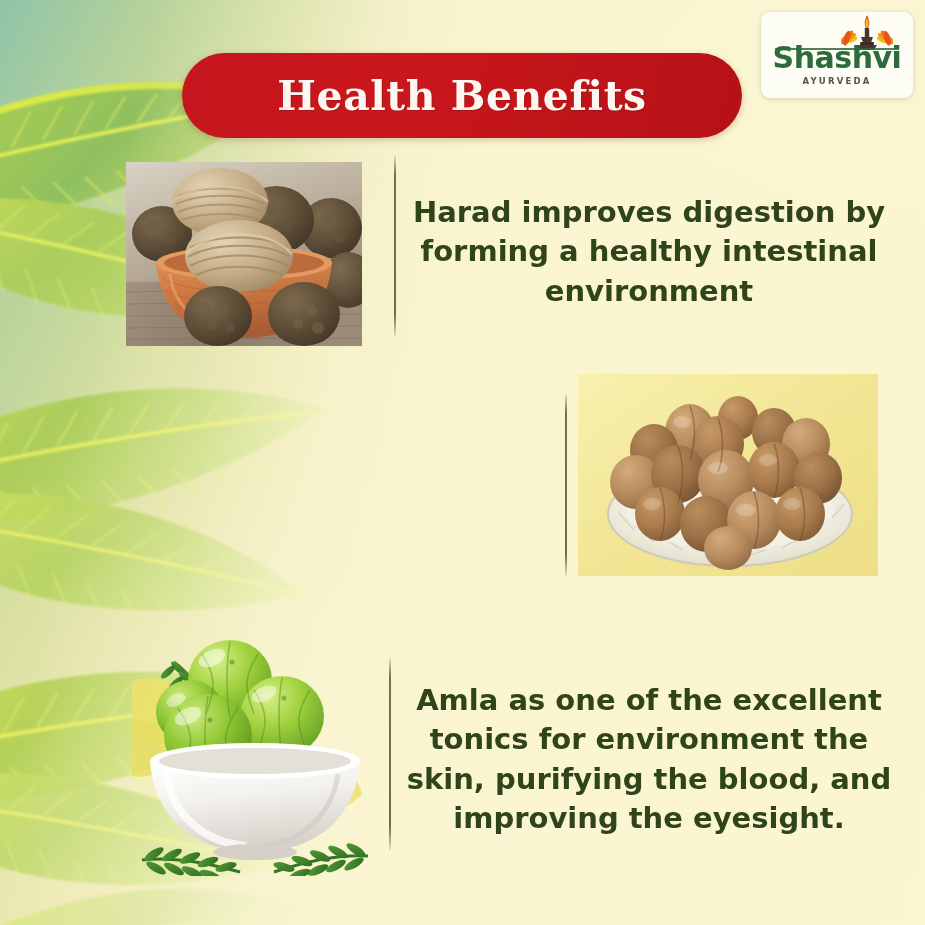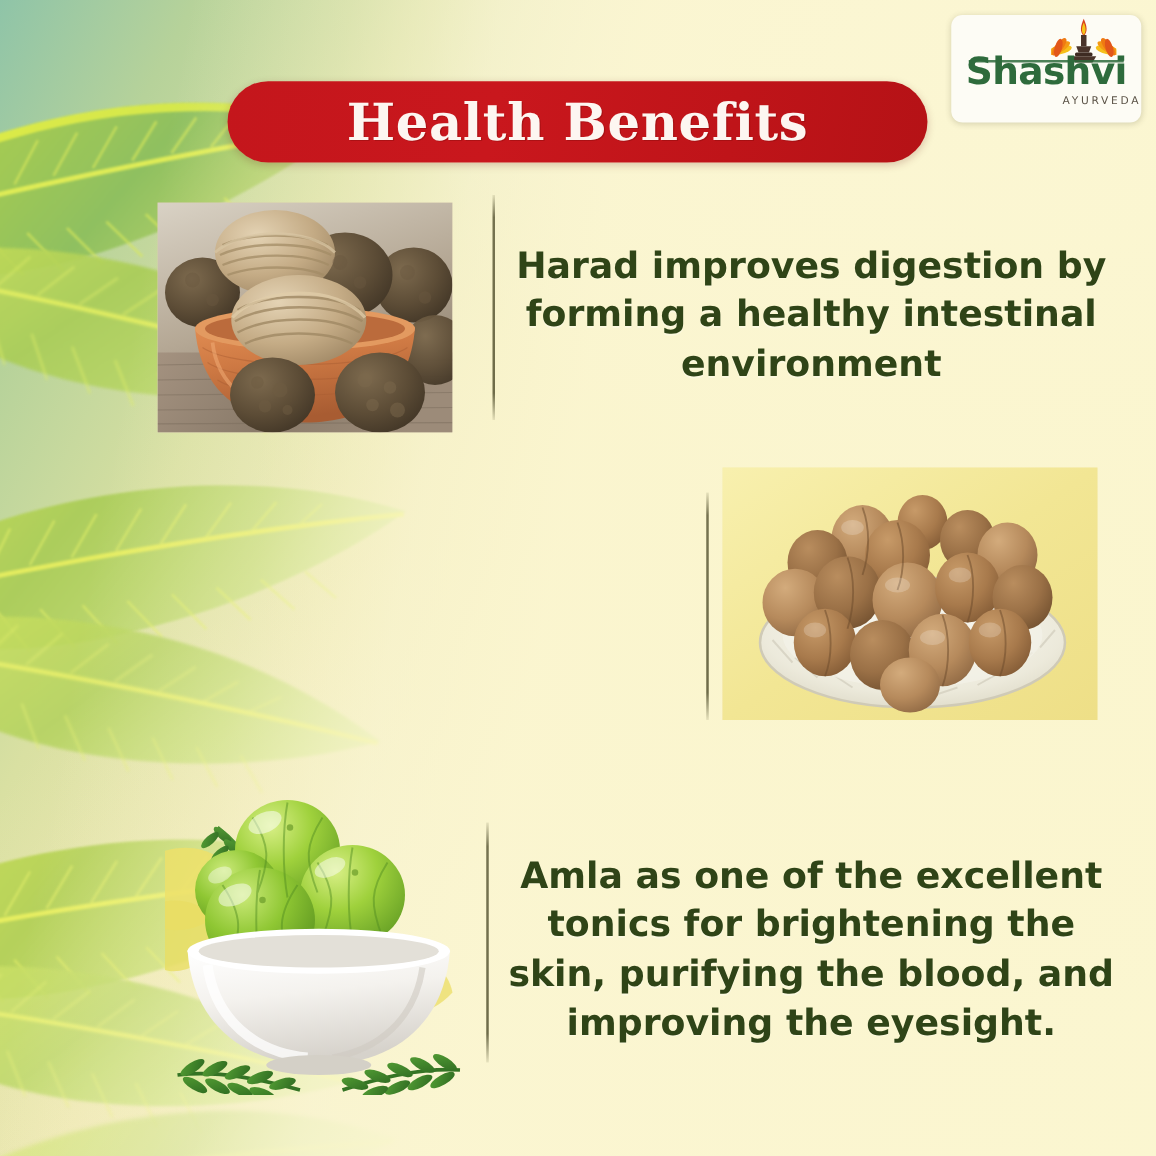--- a/index.html
+++ b/index.html
@@ -52,26 +52,25 @@
       rgba(250,246,214,0) 14%,
       rgba(250,246,214,.30) 26%,
       rgba(250,246,214,.72) 37%,
       rgba(251,246,210,.92) 48%,
       rgba(251,246,208,.97) 100%);
   }
 
   
   .title-banner{
     position:absolute; left:182px; top:53px;
-    width:560px; height:65px;
+    width:560px; height:85px;
     background:linear-gradient(100deg,#c4161c 0%,#c9171d 38%,#bf1419 72%,#b51216 100%);
     border-radius:46px;
     display:flex; align-items:center; justify-content:center;
     box-shadow:0 2px 7px rgba(90,10,10,.22);
-    margin-top:12px;
   }
   .title-banner h1{
     font-family:"DejaVu Serif", serif;
     font-weight:700;
     font-size:41px;
     letter-spacing:.5px;
     color:#fdf6f1;
     text-shadow:1px 1px 0 rgba(120,10,10,.35);
     white-space:nowrap;
   }
@@ -94,24 +93,24 @@
     letter-spacing:-.5px;
     color:#2e6b3c;
     line-height:1;
   }
   .logo-rule{
     position:absolute; left:14px; right:14px; top:36px;
     height:2px; background:#2e6b3c; opacity:.85;
   }
   .logo-sub{
     position:absolute; left:0; right:0; top:64px;
-    text-align:right;
+    text-align:center;
     font-family:"DejaVu Sans", sans-serif;
     font-size:8.5px;
-    font-weight:400;
+    font-weight:700;
     letter-spacing:2.2px;
     color:#5a5246;
   }
   .photo{
     position:absolute;
     overflow:hidden;
     background:#d8cbb0;
   }
   .photo svg{ display:block; width:100%; height:100%; }
 
@@ -741,15 +740,15 @@
           <ellipse cx="152" cy="243" rx="11" ry="4" transform="rotate(16 152 243)"></ellipse>
           <ellipse cx="222" cy="240" rx="11" ry="4" transform="rotate(-30 222 240)"></ellipse>
           <ellipse cx="204" cy="242" rx="11" ry="4" transform="rotate(-28 204 242)"></ellipse>
           <ellipse cx="186" cy="246" rx="11" ry="4" transform="rotate(-24 186 246)"></ellipse>
           <ellipse cx="168" cy="250" rx="11" ry="4" transform="rotate(-20 168 250)"></ellipse>
         </g>
       </g>
     </svg>
   </div>
   <div class="divider r3-div"></div>
-  <p class="benefit-text r3-text">Amla as one of the excellent tonics for brightening the skin, purifying the blood, and improving the eyesight.</p>
+  <p class="benefit-text r3-text">Amla as one of the excellent tonics for environment the skin, purifying the blood, and improving the eyesight.</p>
 
 </div>
 
 </body></html>

